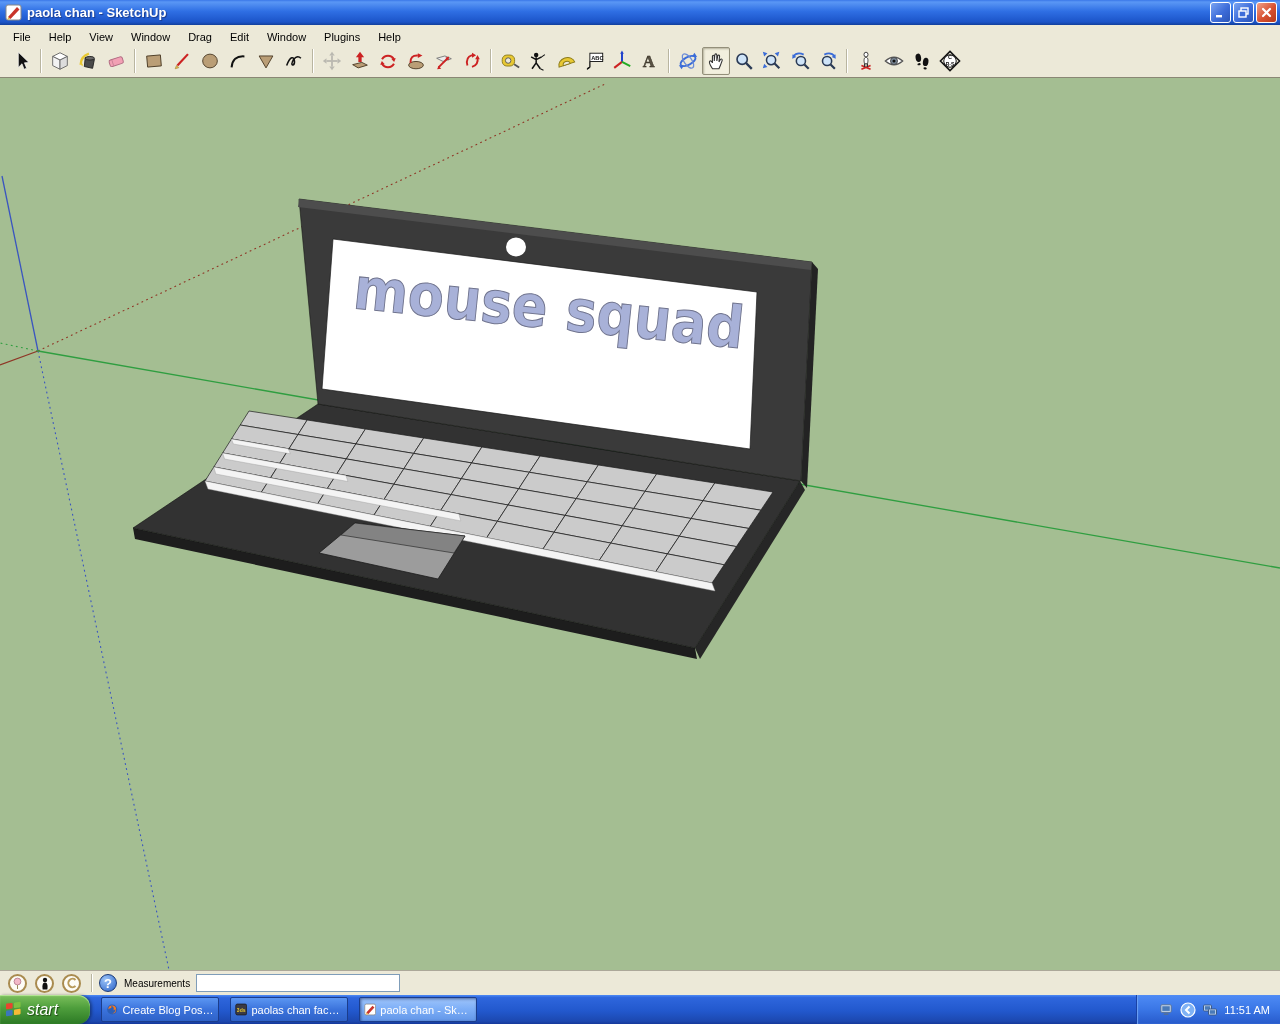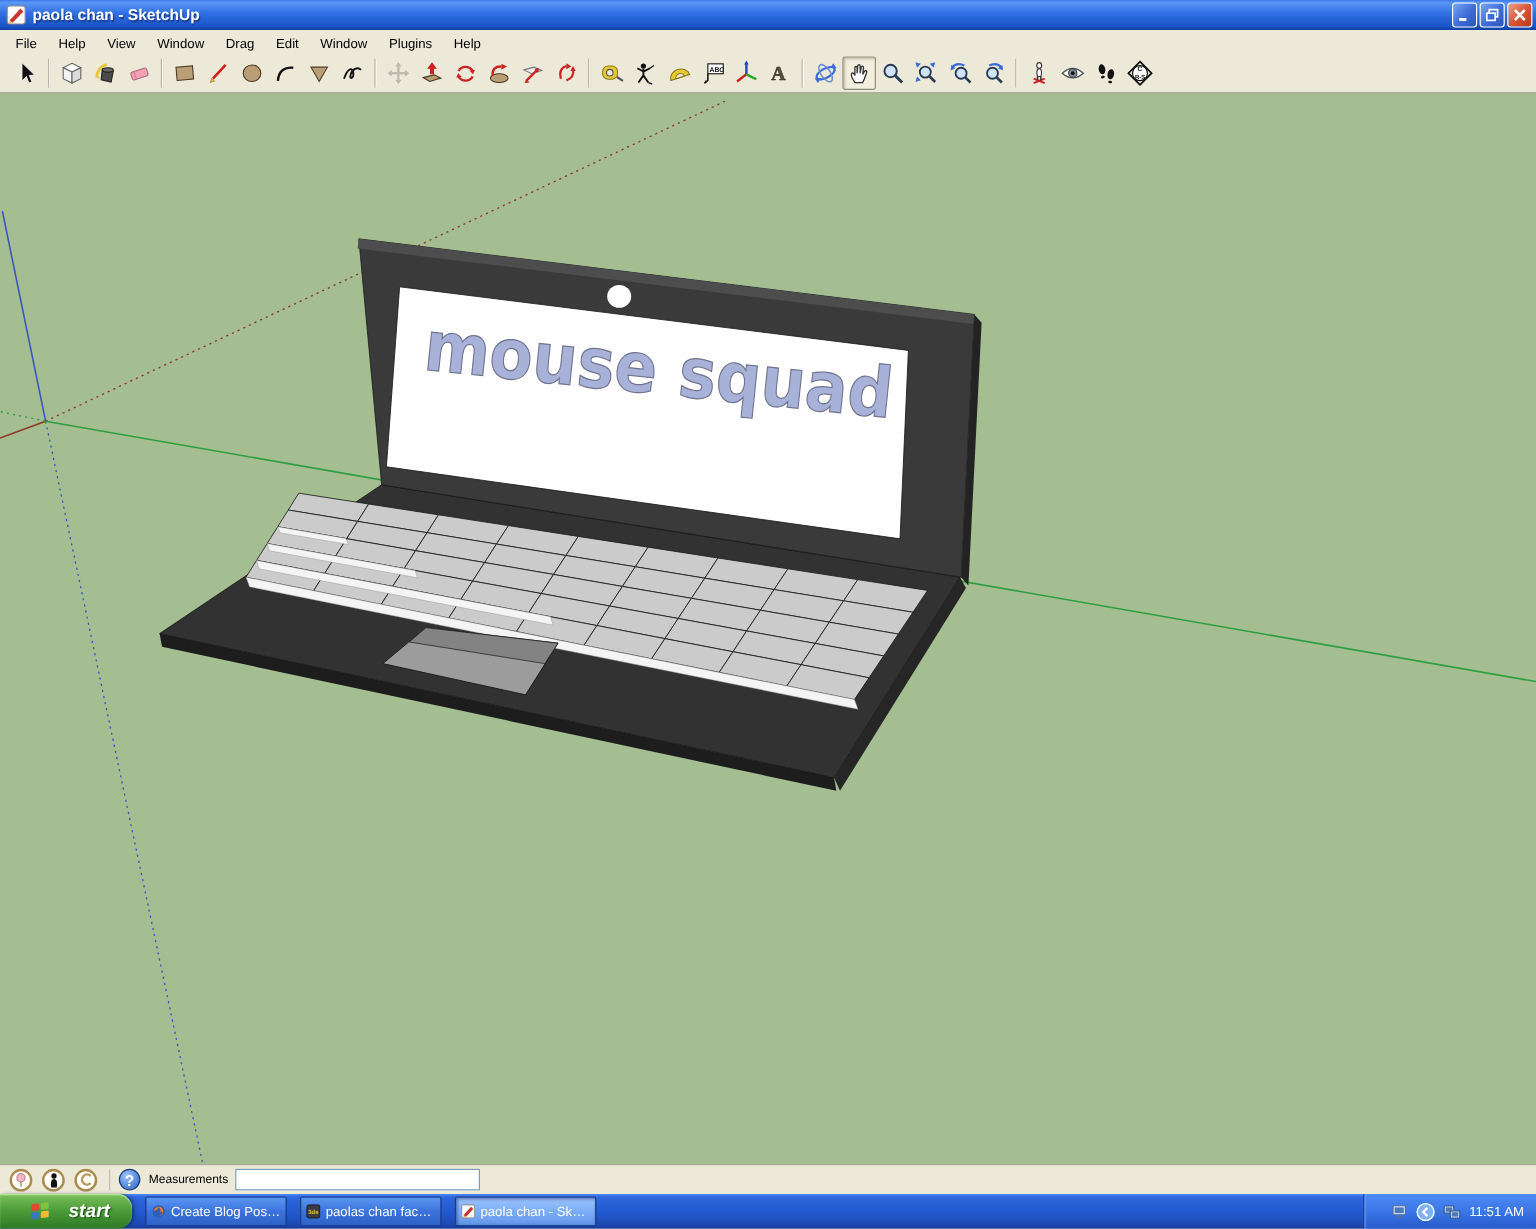--- a/index.html
+++ b/index.html
@@ -36,21 +36,21 @@
   .sb-sep{width:1px;height:18px;background:#b9b5a0;border-right:1px solid #fff;margin:0 6px;}
   #help-badge{width:18px;height:18px;border-radius:50%;background:radial-gradient(circle at 35% 30%,#9cc4f8,#2a62c8);color:#fff;
     font-weight:bold;font-size:13px;display:flex;align-items:center;justify-content:center;margin-right:7px;border:1px solid #1a3a78;box-sizing:border-box;}
   #status-hint{font-size:11px;color:#000;flex:1 1 auto;}
   #measure-label{font-size:10px;color:#000;margin-right:6px;}
   #measure-box{width:204px;height:18px;background:#fff;border:1px solid #7F9DB9;box-sizing:border-box;font-size:11px;padding:1px 3px;font-family:"Liberation Sans",sans-serif;}
 
   
   #taskbar{height:29px;display:flex;align-items:stretch;
     background:linear-gradient(180deg,#4E8BF5 0%,#2E66DD 9%,#2258cd 55%,#1c48b0 90%,#15389a 100%);}
-  #startbtn{width:86px;display:flex;align-items:center;gap:14px;padding-left:24px;color:#fff;font-weight:bold;font-style:italic;font-size:16px;
+  #startbtn{width:86px;display:flex;align-items:center;gap:4px;padding-left:4px;color:#fff;font-weight:normal;font-style:italic;font-size:16px;
     background:linear-gradient(180deg,#7CC05C 0%,#4E9E3C 45%,#2F7D27 95%);border-radius:0 12px 12px 0;
     box-shadow:inset 0 1px 1px #b9e89a, 2px 0 3px rgba(0,0,0,.35);text-shadow:1px 1px 1px #1d4d12;}
   .task{width:118px;margin:2px 0 2px 11px;border-radius:2px;border:1px solid #1b3d8c;display:flex;align-items:center;gap:4px;padding:0 4px;
     background:linear-gradient(180deg,#5B96F2 0%,#3B73DC 50%,#2E62C8 100%);color:#fff;font-size:11px;white-space:nowrap;overflow:hidden;box-sizing:border-box;}
   .task.active{background:linear-gradient(180deg,#9ec4fa 0%,#7FB0F8 45%,#6296e8 100%);box-shadow:inset 1px 1px 3px rgba(10,25,80,.55);color:#fff;}
   .task .tlabel{overflow:hidden;text-overflow:ellipsis;}
   #tray{margin-left:auto;display:flex;align-items:center;gap:6px;padding:0 10px 0 22px;border-left:1px solid #1941A5;
     background:linear-gradient(180deg,#4E8BF5 0%,#3a76e6 50%,#275acb 100%);box-shadow:inset 1px 0 1px #6fa3f5;}
   #tray .time{color:#fff;font-size:11px;}
 

